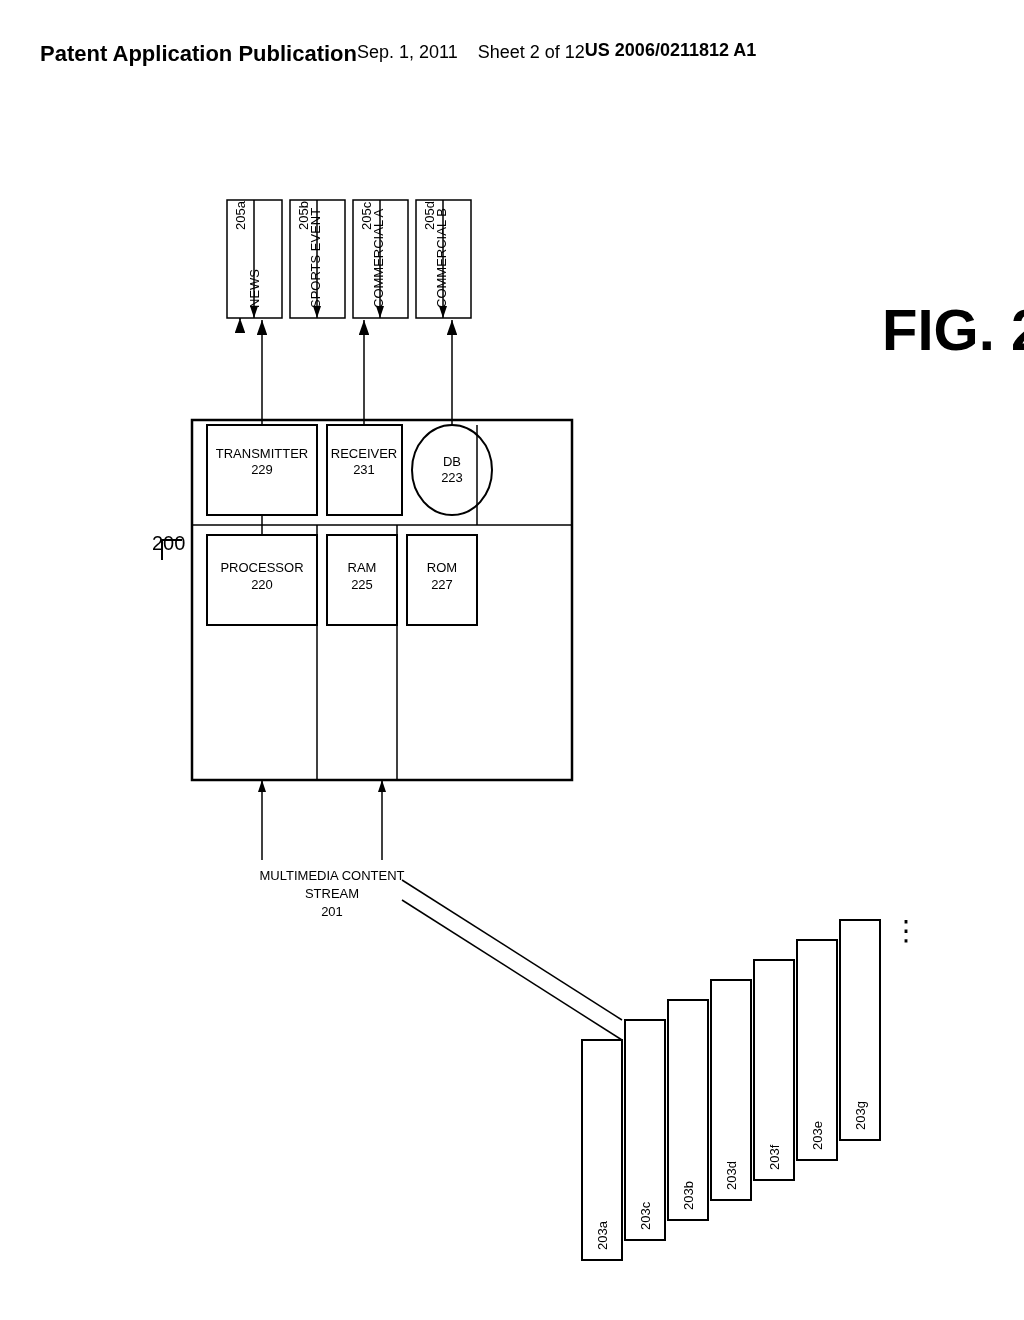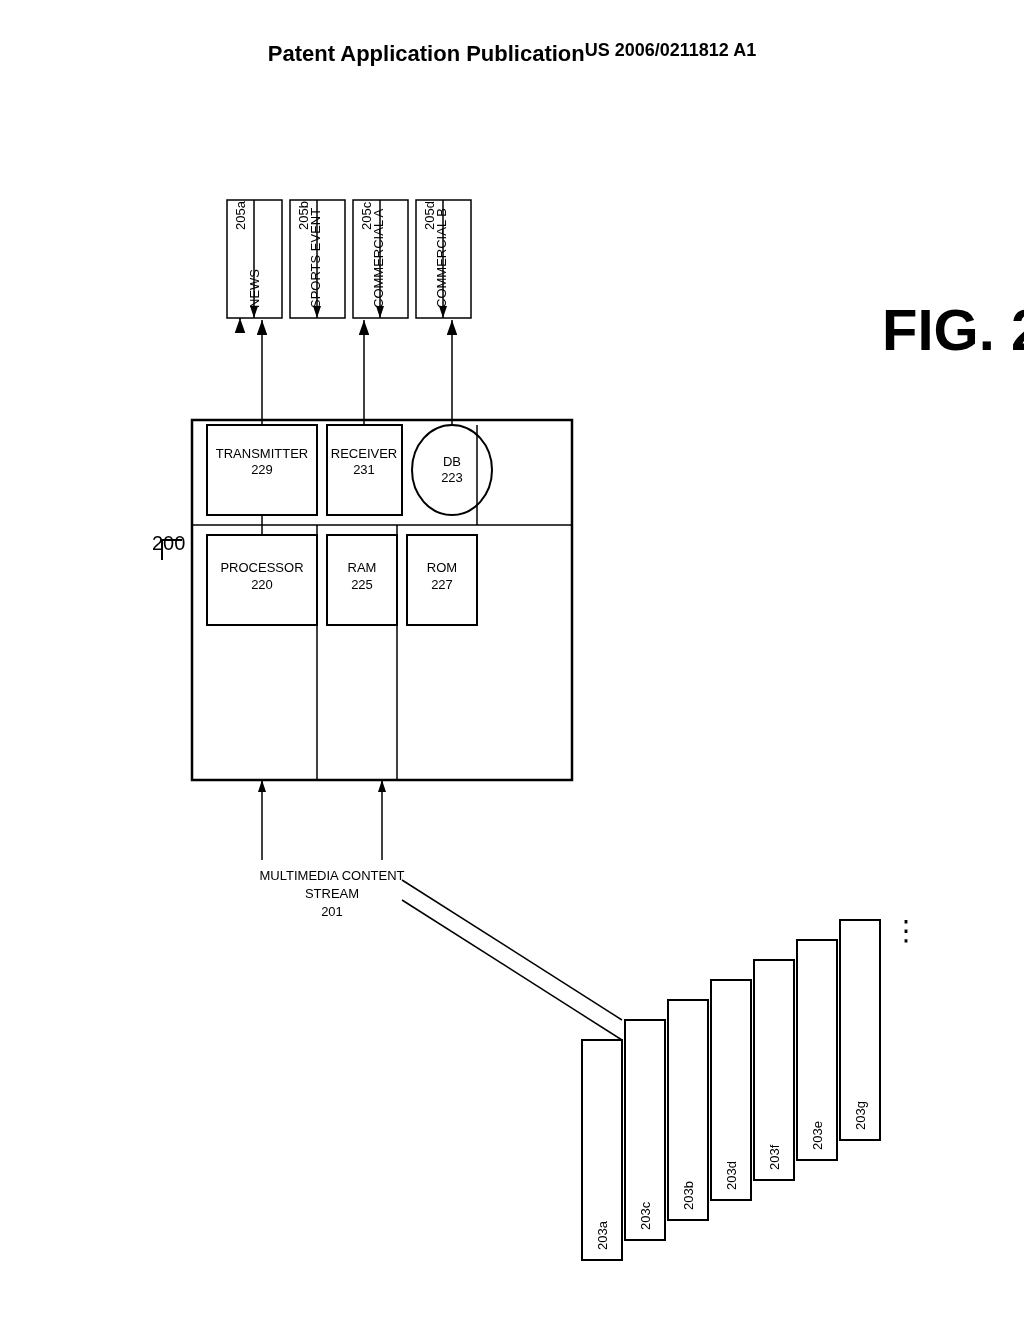--- a/index.html
+++ b/index.html
@@ -11,21 +11,21 @@
       position: relative;
       overflow: hidden;
     }
 
     
     .header {
       position: absolute;
       top: 40px;
       left: 0; right: 0;
       display: flex;
-      justify-content: center;
+      justify-content: flex-start;
       align-items: flex-start;
       padding: 0 40px;
     }
     .header-left {
       font-size: 22px;
       font-weight: bold;
       line-height: 1.3;
     }
     .header-middle {
       font-size: 18px;
@@ -44,20 +44,24 @@
       top: 0; left: 0;
       width: 100%;
       height: 100%;
     }
   </style>
 </head>
 <body>
 
 <div class="header">
   <div class="header-left">Patent Application Publication</div>
+  <div class="header-middle">
+    <span>Sep. 1, 2011</span>&nbsp;&nbsp;&nbsp;
+    <span>Sheet 2 of 12</span>
+  </div>
   <div class="header-right">US 2006/0211812 A1</div>
 </div>
 
 <svg class="diagram-svg" viewBox="0 0 900 1180" xmlns="http://www.w3.org/2000/svg" style="position:absolute; top:120px; left:0; width:1024px; height:1180px;">
 
   <text x="820" y="230" font-size="58" font-weight="bold" font-family="Arial">FIG. 2</text>
 
   <text x="90" y="430" font-size="20" font-family="Arial">200</text>
   <path d="M100 440 L100 420 L120 420" fill="none" stroke="#000" stroke-width="2"></path>
 

